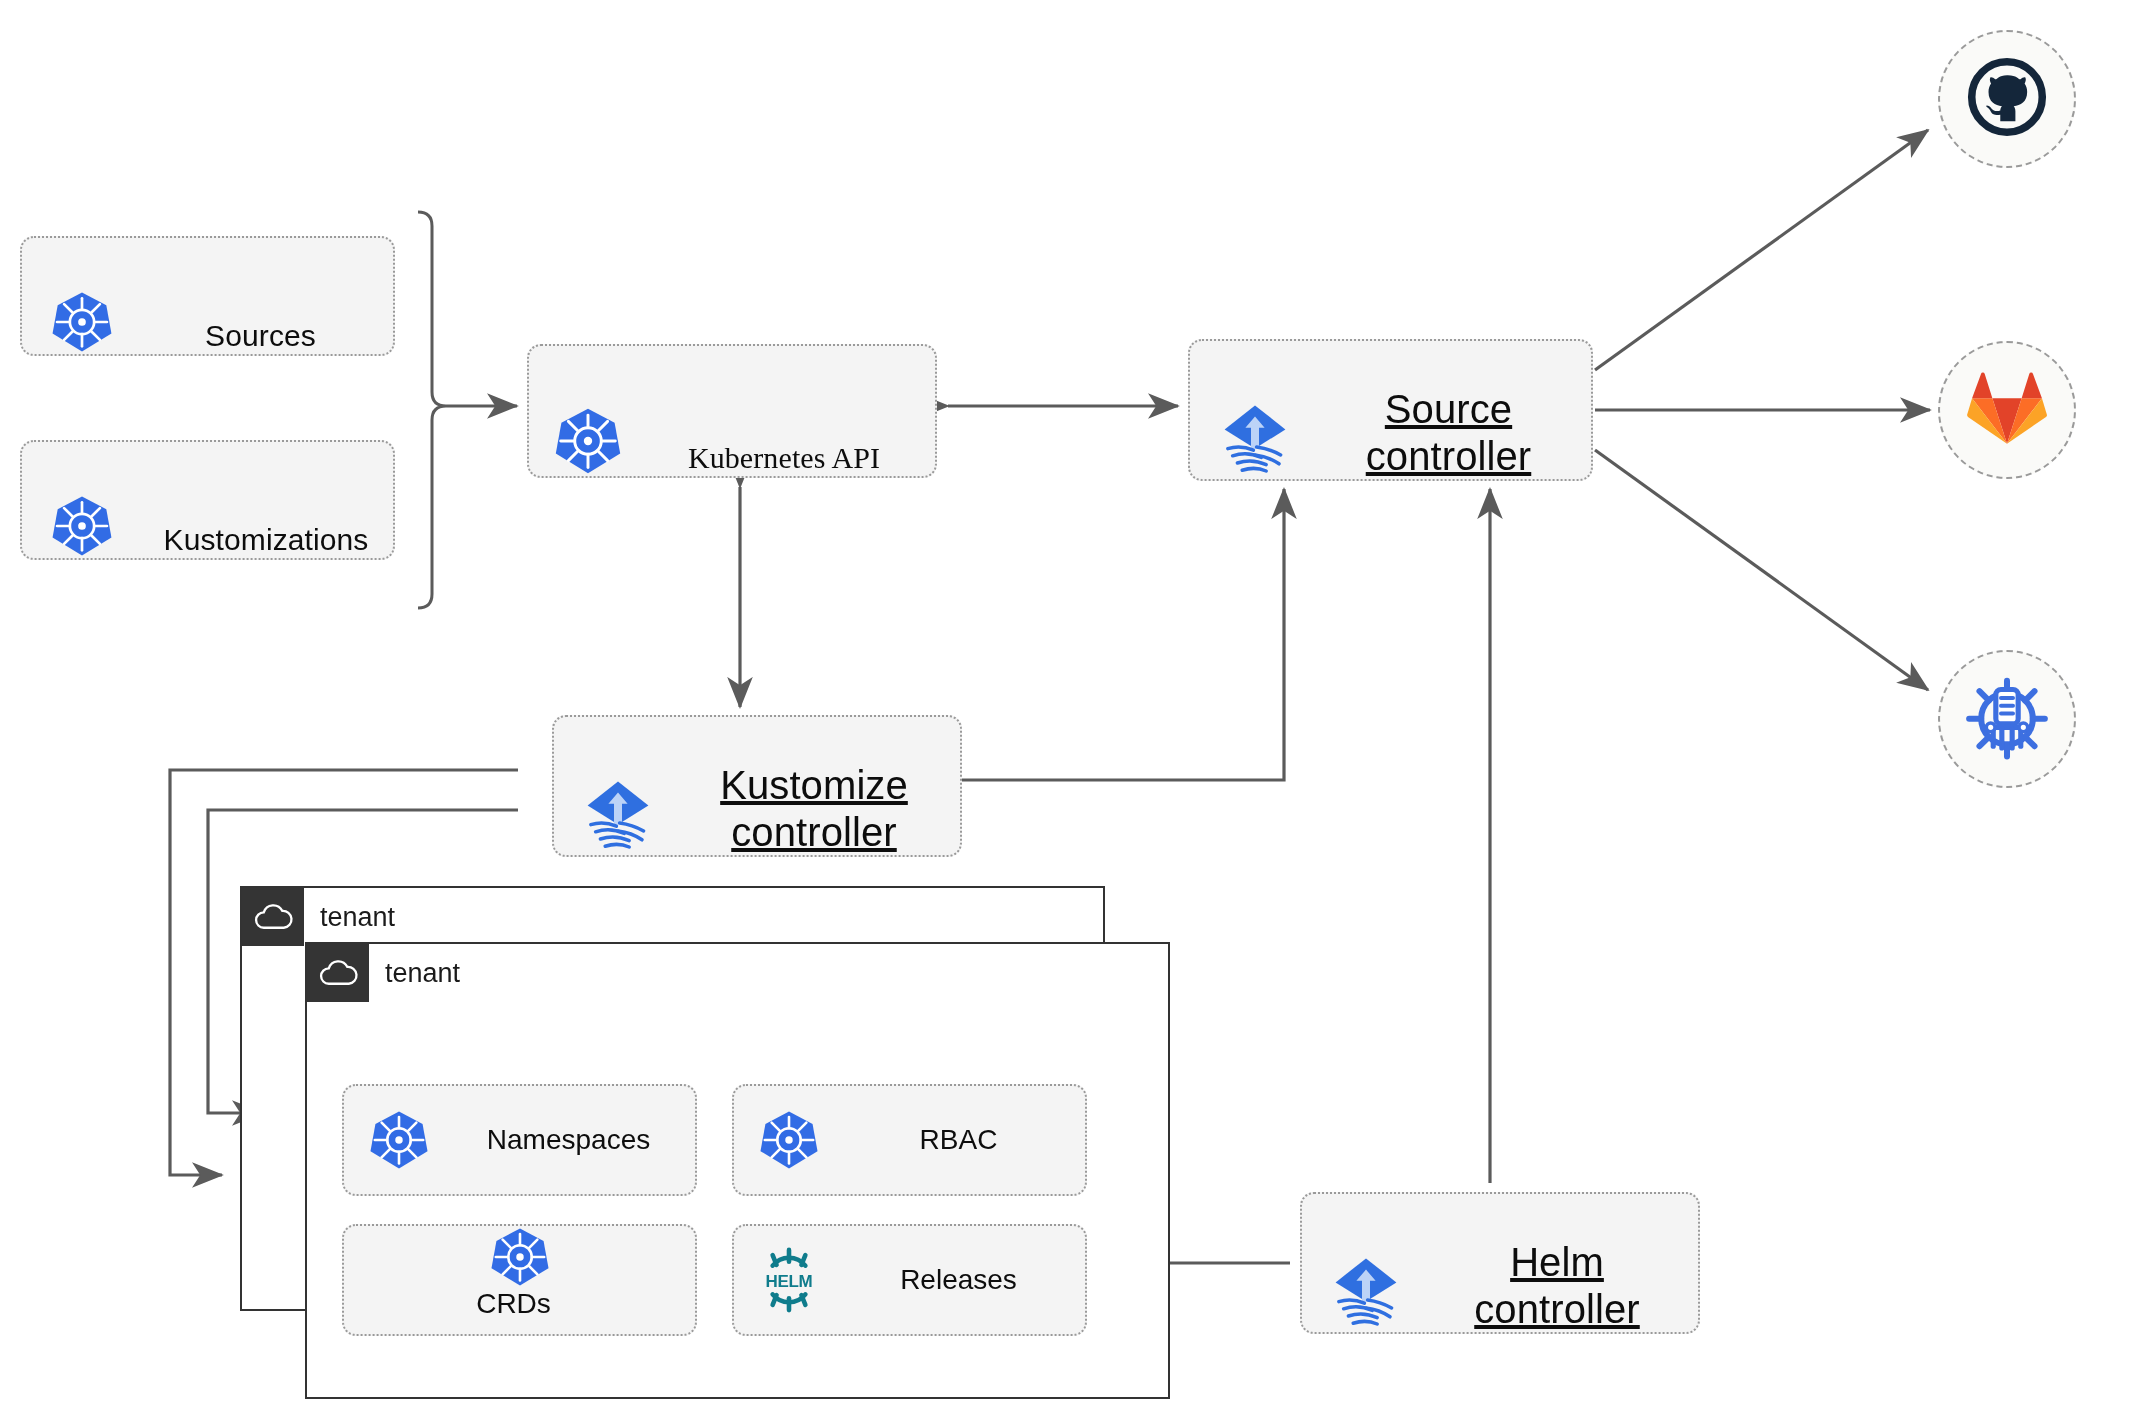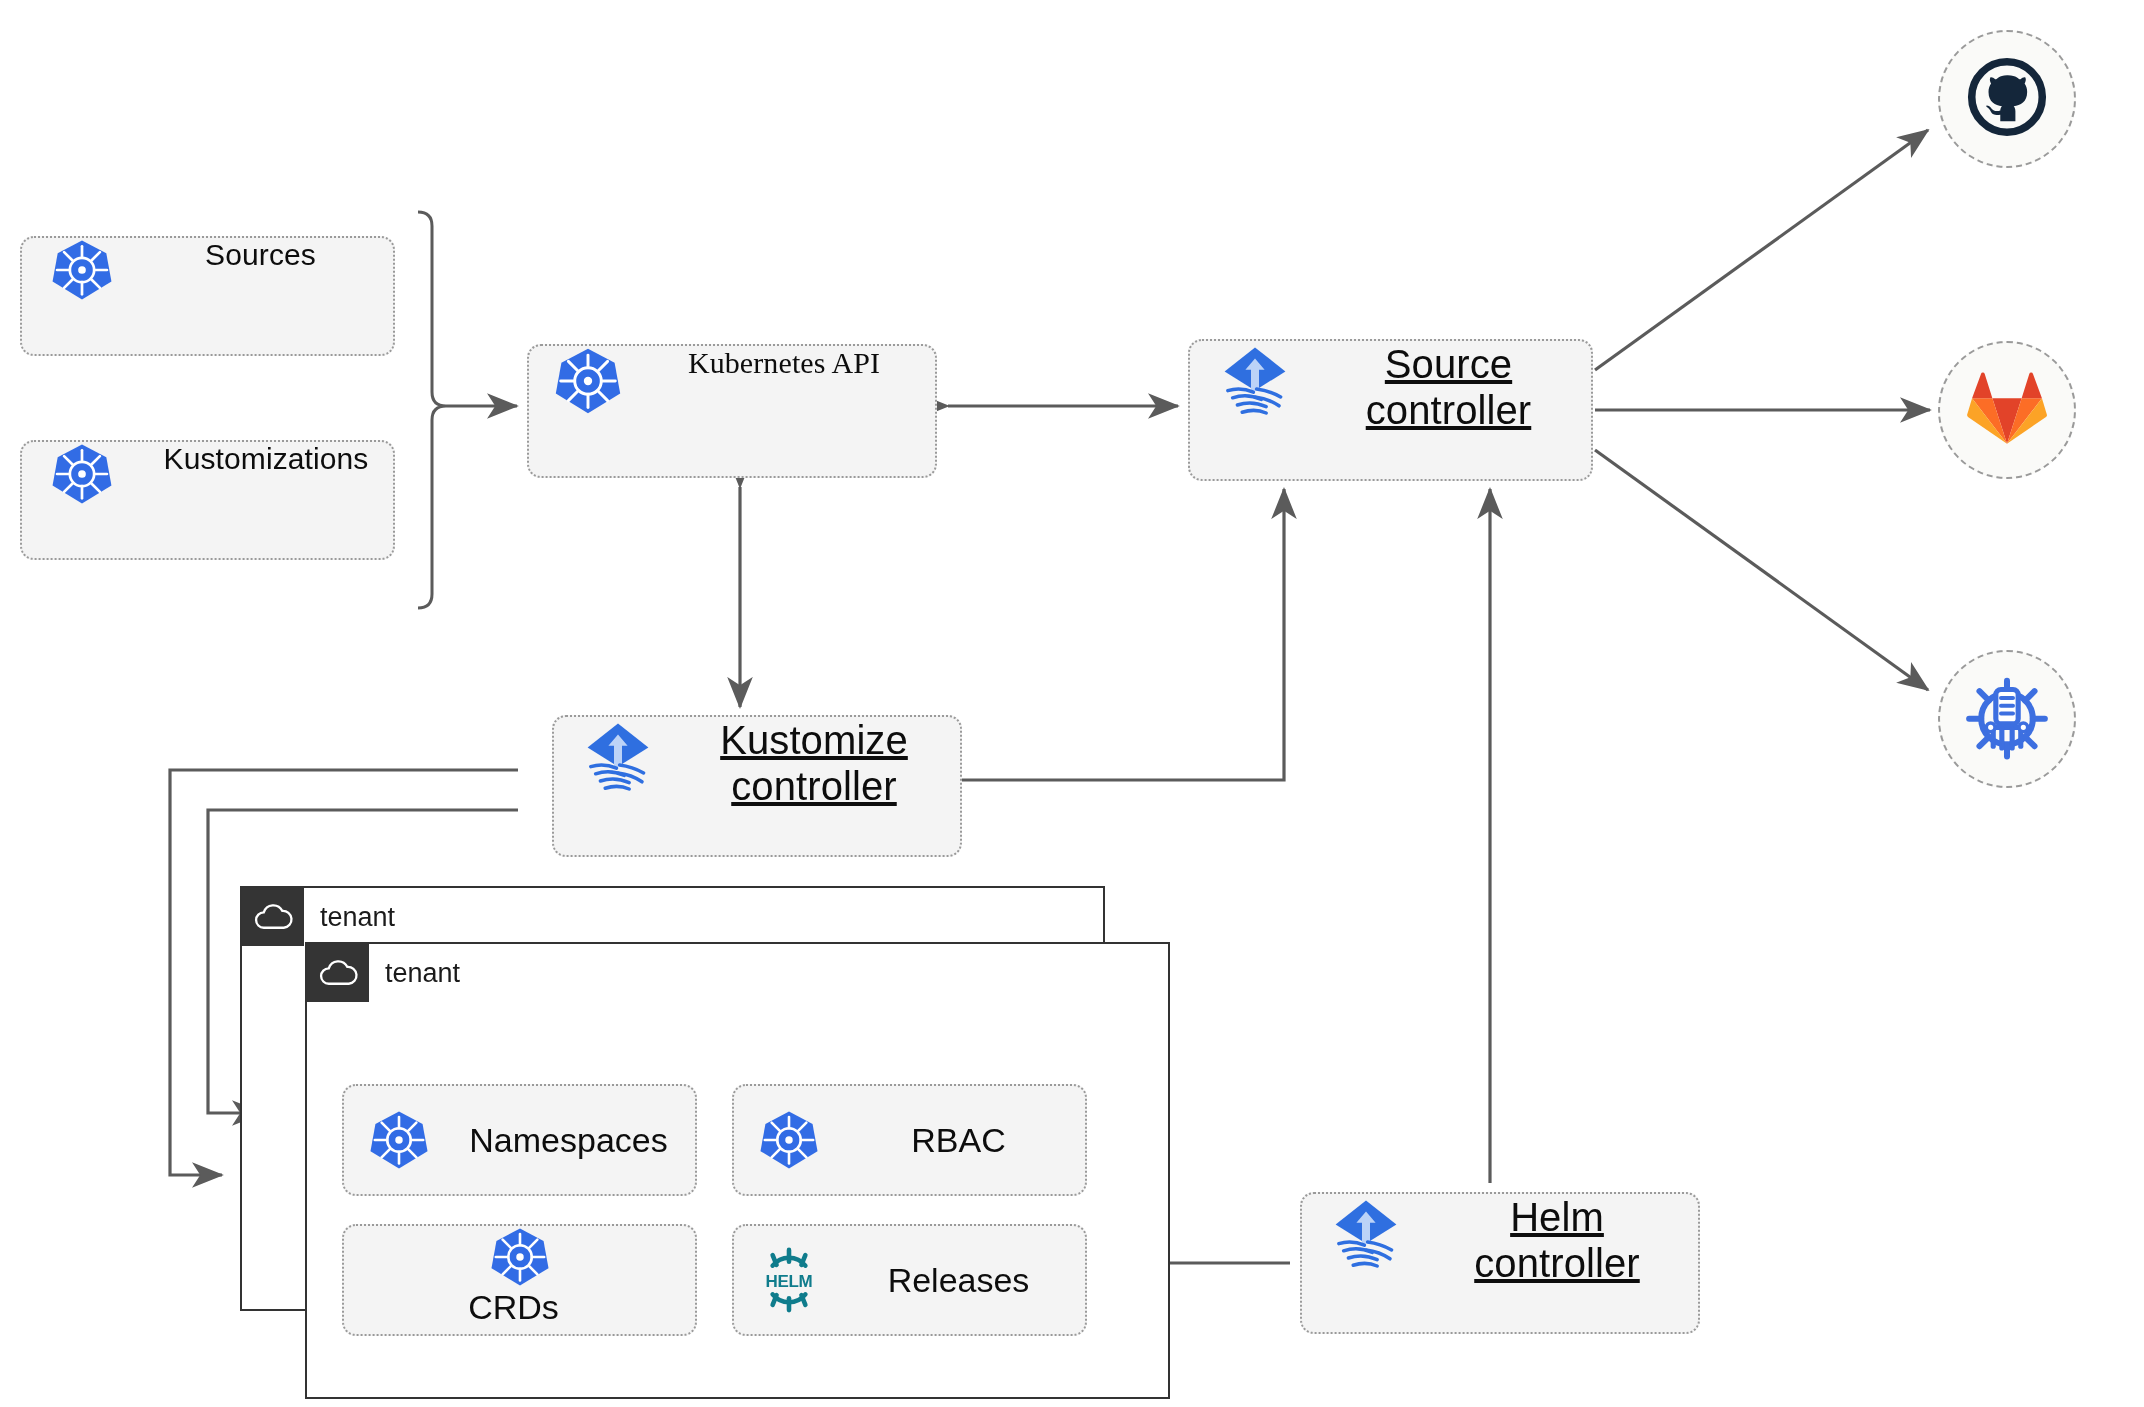--- a/index.html
+++ b/index.html
@@ -13,21 +13,21 @@
   
   svg#wires{position:absolute;left:0;top:0;width:2144px;height:1407px;pointer-events:none;}
 
   
   .node{
     position:absolute;
     box-sizing:border-box;
     background:#f4f4f4;
     border:2px dotted #9a9a9a;
     border-radius:14px;
-    display:flex;align-items:flex-start;
+    display:flex;align-items:flex-end;
     overflow:hidden;
   }
   .node .ico{flex:0 0 auto;display:flex;align-items:center;justify-content:center;}
   .node .lbl{
     flex:1 1 auto;text-align:center;color:#0d0d0d;
     font-size:30px;line-height:1.16;letter-spacing:.1px;
     padding-right:14px;white-space:pre-line;
   }
   .node.two-line .lbl{font-size:40px;text-decoration:underline;}
 
@@ -53,21 +53,21 @@
     position:absolute;left:78px;top:0;height:58px;display:flex;align-items:center;
     font-size:27px;color:#1b1b1b;
   }
 
   .res{
     position:absolute;box-sizing:border-box;
     background:#f4f4f4;border:2px dotted #9a9a9a;border-radius:14px;
     display:flex;align-items:center;
   }
   .res .ico{flex:0 0 auto;display:flex;align-items:center;justify-content:center;}
-  .res .lbl{flex:1 1 auto;text-align:center;font-size:34px;color:#0d0d0d;padding-right:12px;}
+  .res .lbl{flex:1 1 auto;text-align:center;font-size:28px;color:#0d0d0d;padding-right:12px;}
 </style>
 </head>
 <body>
 
 <div id="stage">
 
   <svg id="wires" viewBox="0 0 2144 1407">
     <defs>
       <marker id="ah" markerWidth="12" markerHeight="12" refX="9.4" refY="4" orient="auto" markerUnits="strokeWidth">
         <path d="M0,0 L10,4 L0,8 L2.6,4 z" fill="#5b5b5b"></path>

